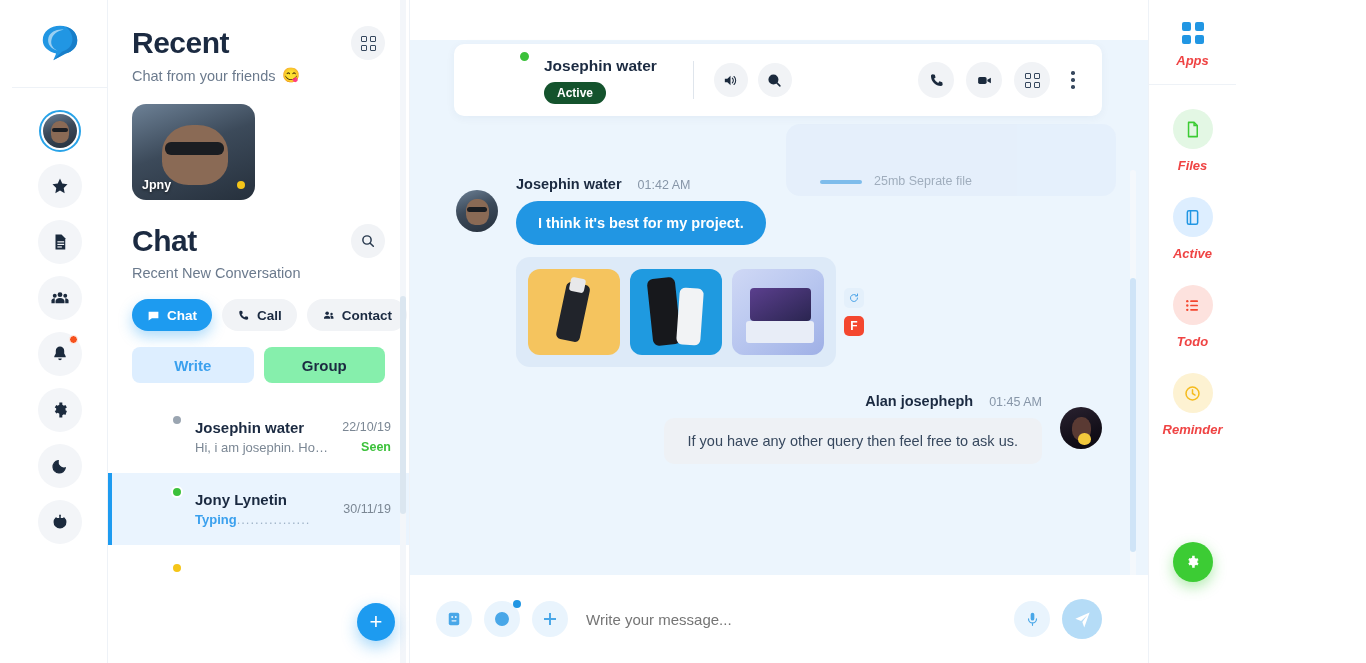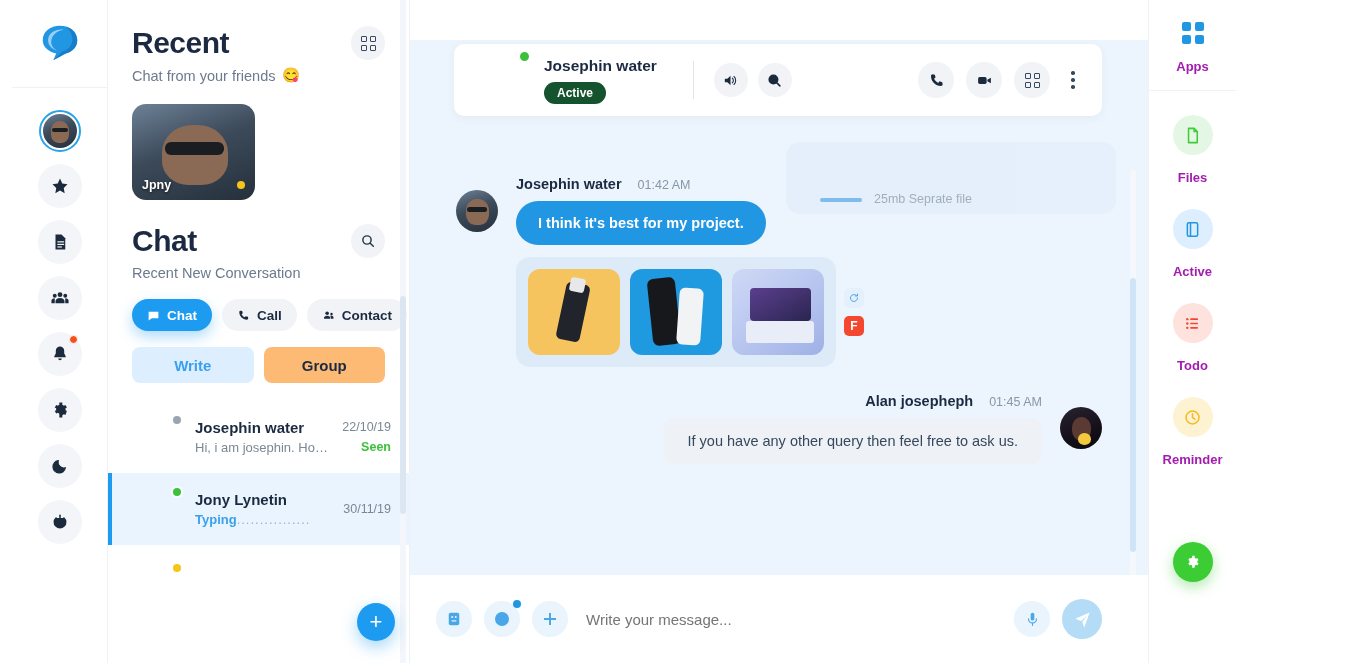--- a/index.html
+++ b/index.html
@@ -76,21 +76,21 @@
     display: inline-flex; align-items: center; gap: 7px;
     font-size: 13.5px; font-weight: 700; color: #1b2a41;
   }
   .seg.active { background: #1d9bf0; color: #fff; box-shadow: 0 6px 14px rgba(29,155,240,.35); }
   .seg svg { width: 13px; height: 13px; }
   .seg.active svg { fill: #fff; }
   .seg svg { fill: #1b2a41; }
 
   .tab-row { display: flex; gap: 10px; padding: 16px 24px 0 24px; }
   .tab2 {
-    flex: 1; height: 36px; border-radius: 8px; background: #fdba74;
+    flex: 1; height: 36px; border-radius: 8px; background: #86efac;
     display: flex; align-items: center; justify-content: center;
     font-size: 15px; font-weight: 700; color: #1b2a41;
   }
   .tab2.active { background: #ddeeff; color: #3aa0ee; }
 
   .conv-list { margin-top: 18px; }
   .conv {
     display: flex; align-items: center; gap: 13px;
     padding: 12px 18px 12px 22px; background: #fff; position: relative;
     border-left: 4px solid transparent;
@@ -148,21 +148,21 @@
   }
   .ch-icon svg { width: 17px; height: 17px; fill: #1b2a3d; }
   .ch-spacer { flex: 1; }
   .ch-right { display: flex; align-items: center; }
   .ch-right .ch-icon { width: 36px; height: 36px; margin-right: 12px; }
   .kebab { width: 22px; height: 26px; display: flex; flex-direction: column; justify-content: center; align-items: center; gap: 3.5px; }
   .kebab i { width: 3.5px; height: 3.5px; border-radius: 50%; background: #37485e; display: block; }
 
   .msgs { flex: 1; position: relative; overflow: hidden; padding: 78px 46px 0 46px; }
   .ghost-bubble {
-    position: absolute; left: 376px; top: 102px; width: 330px; height: 72px;
+    position: absolute; left: 376px; top: 84px; width: 330px; height: 72px;
     background: #e3eefb; border-radius: 14px; opacity: .75;
     display: flex; align-items: flex-end; padding: 0 0 6px 34px; gap: 12px;
   }
   .ghost-bubble .bar { width: 42px; height: 4px; background: #5aa9e6; border-radius: 2px; margin-bottom: 6px; }
   .ghost-bubble .txt { font-size: 12.5px; color: #8796a8; margin-bottom: 2px; }
 
   .msg-row { display: flex; gap: 18px; margin-top: 10px; position: relative; }
   .msg-row.out { justify-content: flex-end; }
   .m-av { width: 42px; height: 42px; border-radius: 50%; overflow: hidden; flex: 0 0 42px; margin-top: 14px; }
   .m-body { max-width: 640px; }
@@ -215,21 +215,21 @@
 
   
   .rrail {
     width: 88px; flex: 0 0 88px; height: 663px; background: #fff;
     display: flex; flex-direction: column; align-items: center; position: relative;
     border-left: 1px solid #eef2f7;
   }
   .rr-top { padding-top: 22px; width: 100%; display: flex; flex-direction: column; align-items: center; padding-bottom: 16px; border-bottom: 1px solid #eef2f7; }
   .rr-apps-ico { display: grid; grid-template-columns: 9px 9px; grid-template-rows: 9px 9px; gap: 4px; }
   .rr-apps-ico i { display: block; background: #2196e3; border-radius: 2px; }
-  .rr-lbl { font-size: 13px; font-weight: 700; color: #a21caf; margin-top: 15px; }
+  .rr-lbl { font-size: 13px; font-weight: 700; color: #ef4444; margin-top: 9px; font-style: italic; }
   .rr-item { margin-top: 24px; display: flex; flex-direction: column; align-items: center; }
   .rr-circ { width: 40px; height: 40px; border-radius: 50%; display: flex; align-items: center; justify-content: center; }
   .rr-circ svg { width: 19px; height: 19px; }
   .rr-fab {
     position: absolute; left: 50%; transform: translateX(-50%); top: 542px;
     width: 40px; height: 40px; border-radius: 50%; background: #3ccc34;
     display: flex; align-items: center; justify-content: center;
     box-shadow: 0 5px 14px rgba(60,204,52,.4);
   }
   .rr-fab svg { width: 17px; height: 17px; fill: #fff; }

